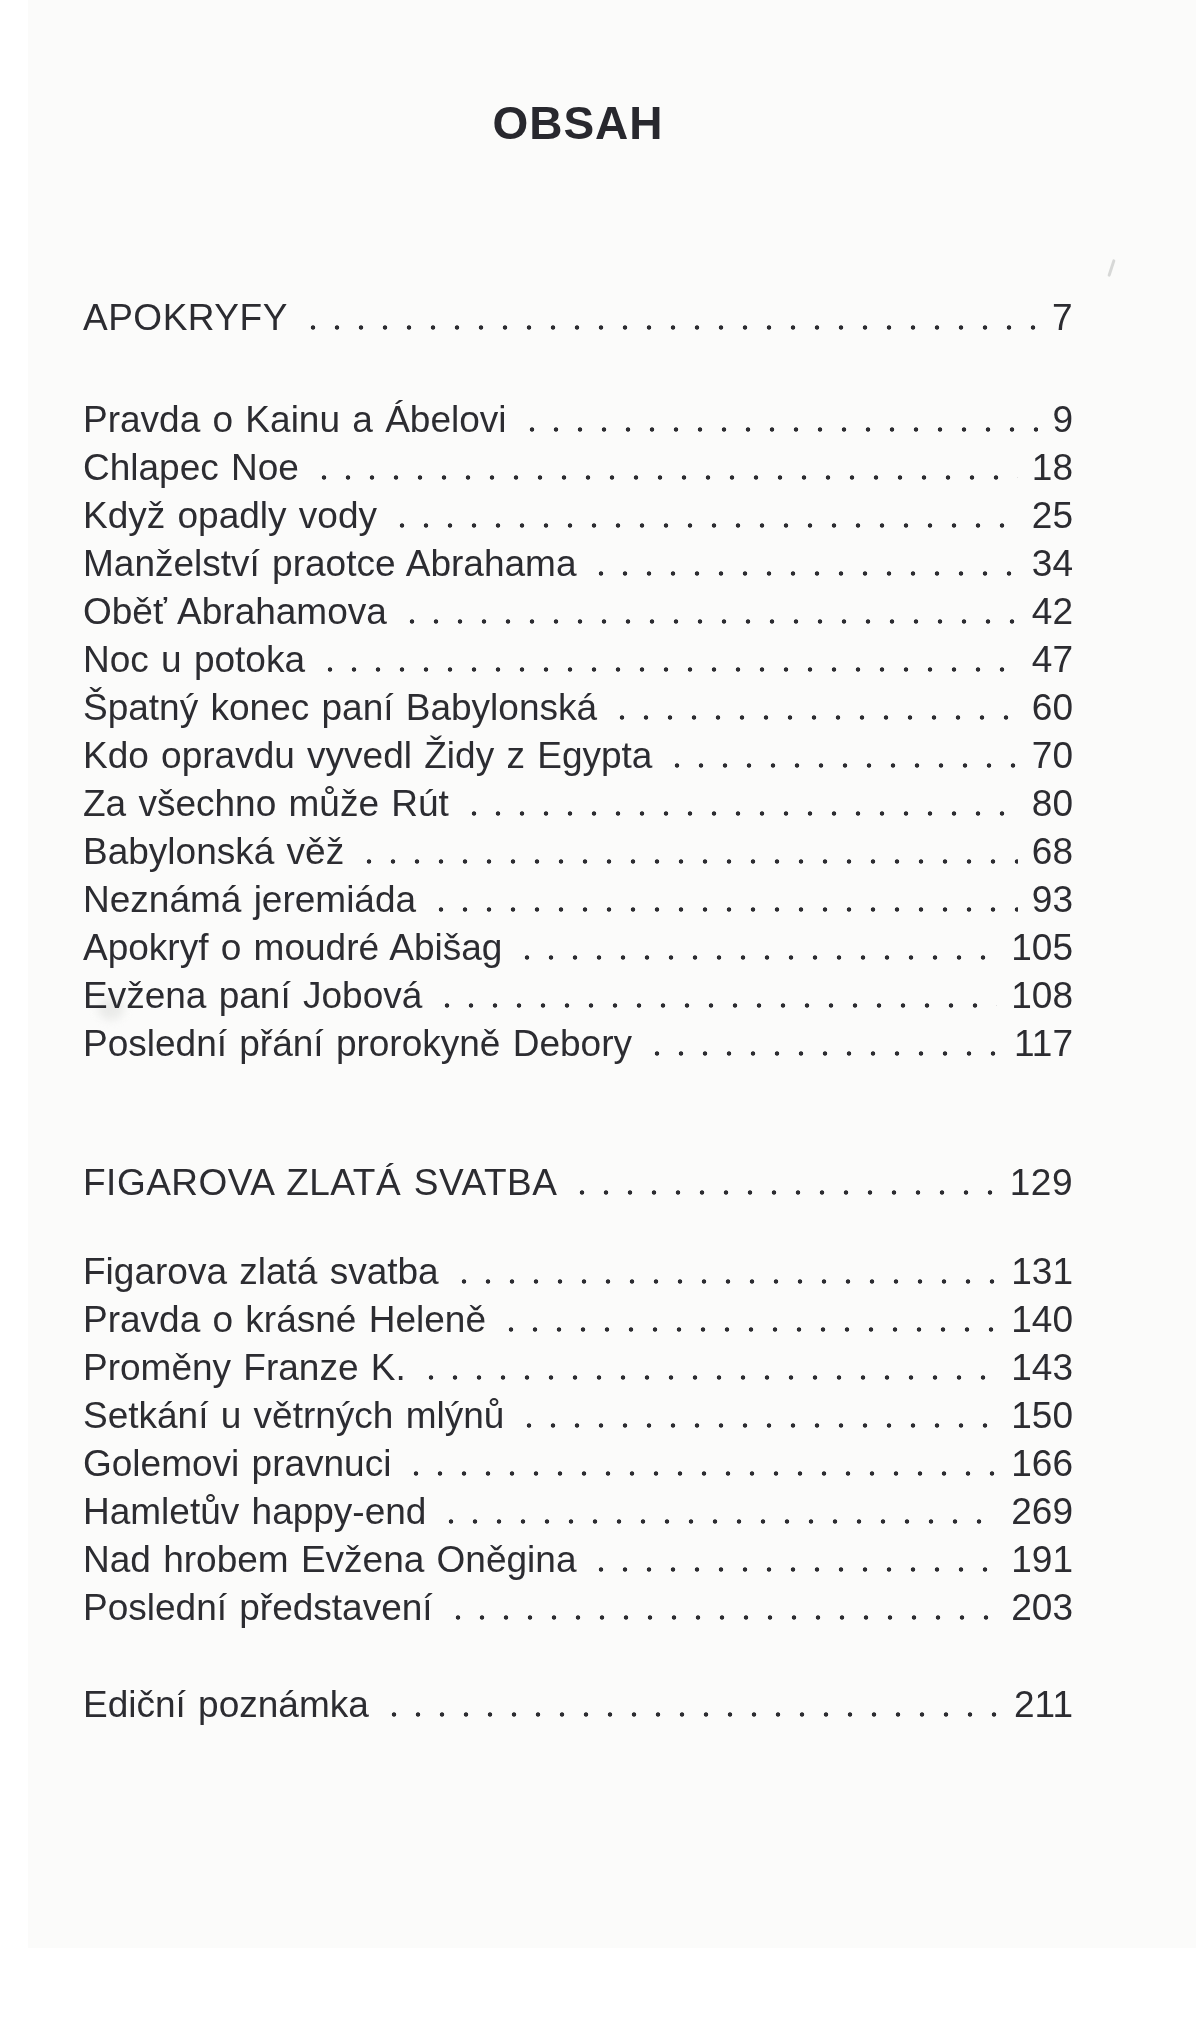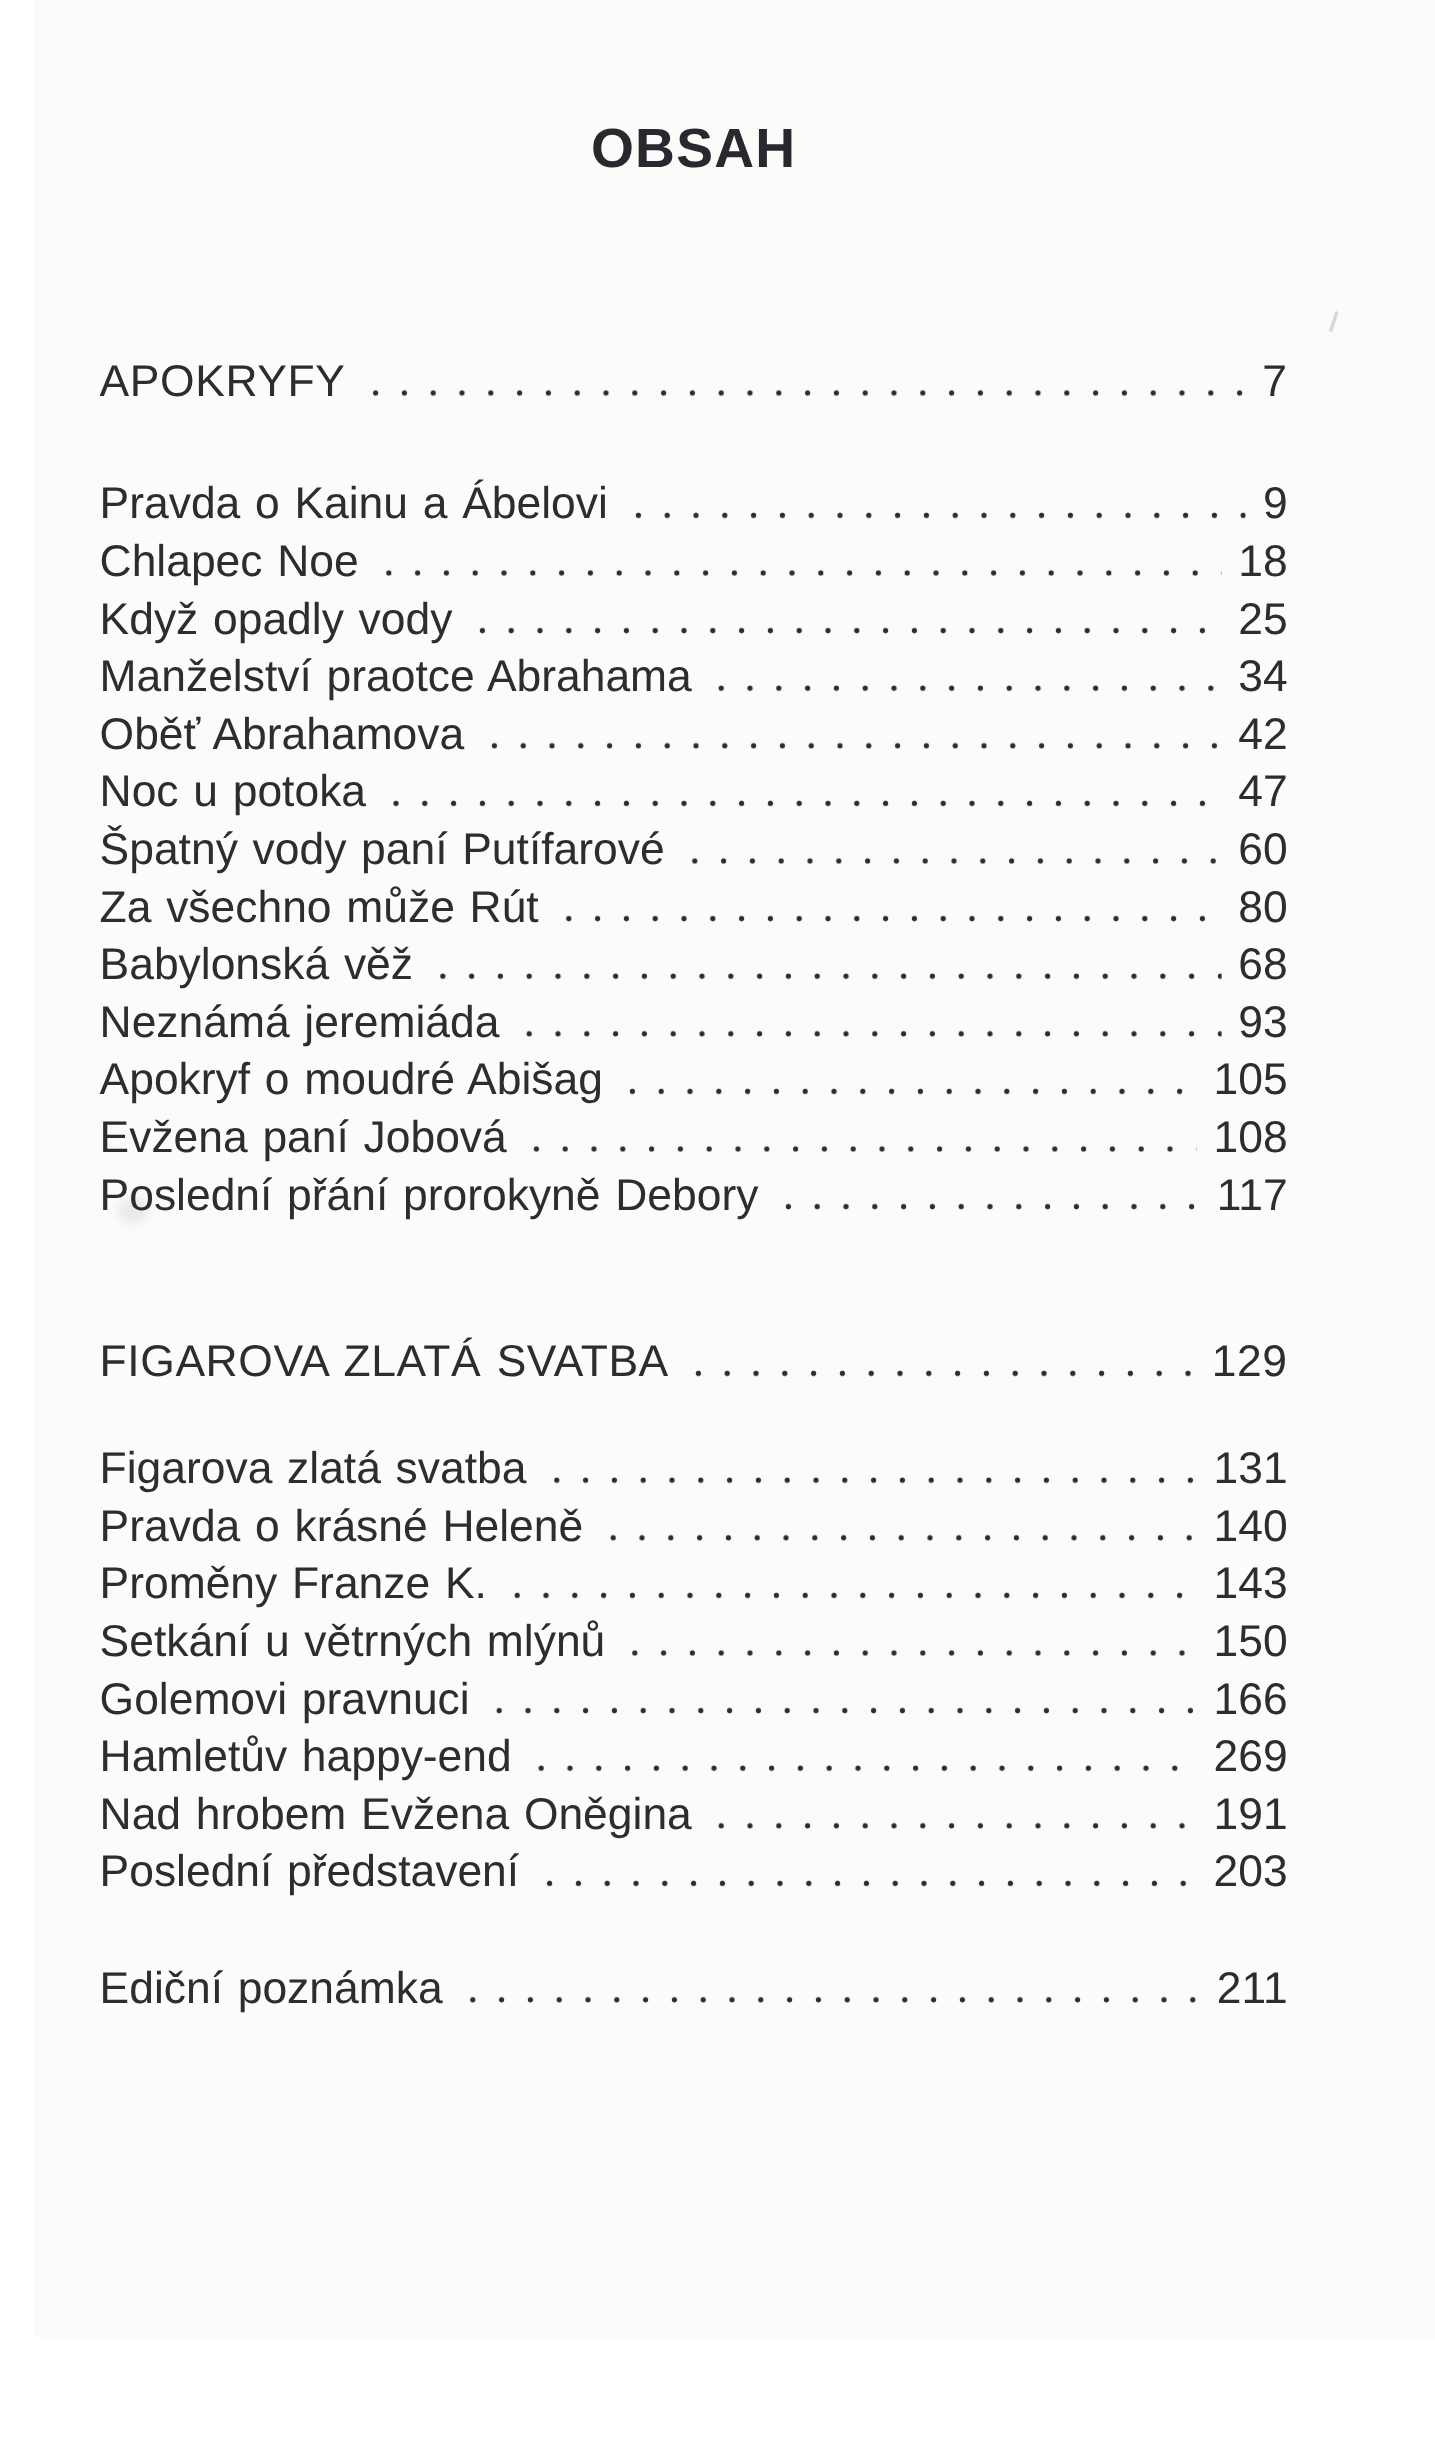--- a/index.html
+++ b/index.html
@@ -126,23 +126,28 @@
         <span class="lbl">Oběť Abrahamova</span>
         <span class="leader"></span>
         <span class="num">42</span>
       </div>
       <div class="row">
         <span class="lbl">Noc u potoka</span>
         <span class="leader"></span>
         <span class="num">47</span>
       </div>
       <div class="row">
-        <span class="lbl">Špatný vody paní Putífarové</span>
+        <span class="lbl">Špatný konec paní Babylonská</span>
         <span class="leader"></span>
         <span class="num">60</span>
+      </div>
+      <div class="row">
+        <span class="lbl">Kdo opravdu vyvedl Židy z Egypta</span>
+        <span class="leader"></span>
+        <span class="num">70</span>
       </div>
       <div class="row">
         <span class="lbl">Za všechno může Rút</span>
         <span class="leader"></span>
         <span class="num">80</span>
       </div>
       <div class="row">
         <span class="lbl">Babylonská věž</span>
         <span class="leader"></span>
         <span class="num">68</span>

